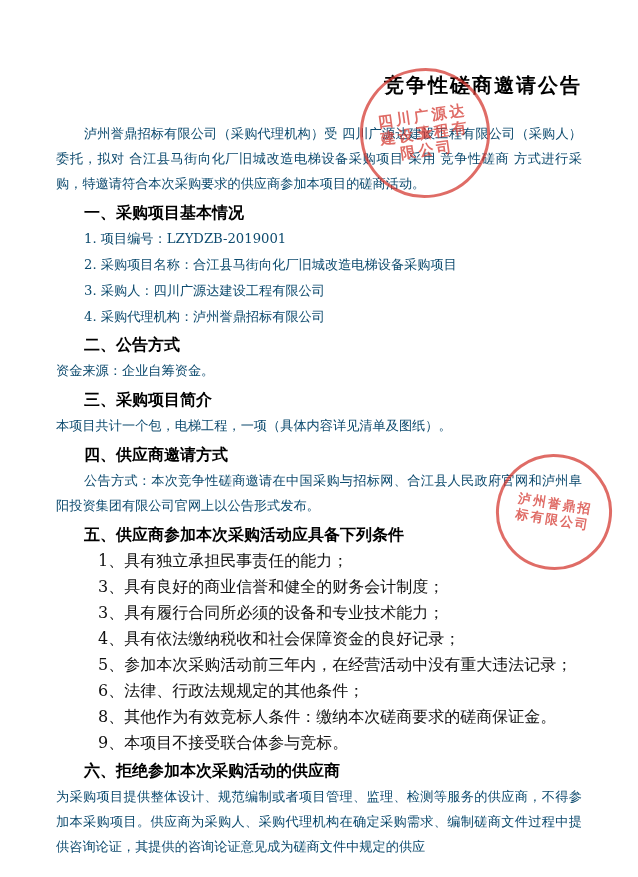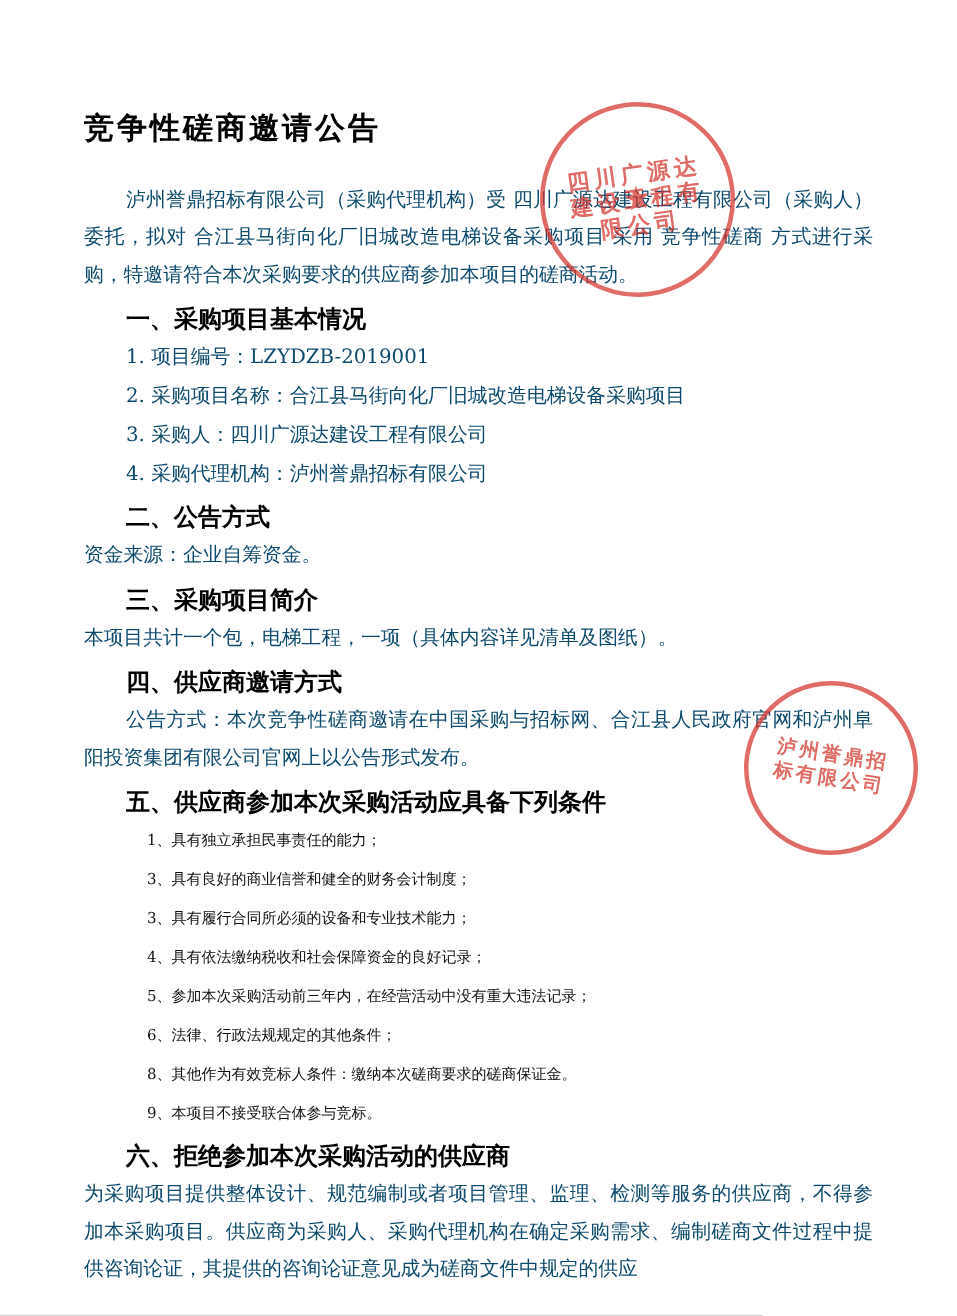--- a/index.html
+++ b/index.html
@@ -16,21 +16,21 @@
     font-family: "DejaVu Sans", "Liberation Sans", sans-serif;
     color: #111111;
   }
   .doc {
     position: absolute;
     left: 56px;
     top: 58px;
     width: 526px;
   }
   .title {
-    text-align: left;
+    text-align: right;
     font-family: "DejaVu Serif", "Liberation Serif", serif;
     font-size: 20px;
     font-weight: bold;
     letter-spacing: 2px;
     margin: 14px 0 22px 0;
     color: #000;
   }
   p.para {
     font-family: "DejaVu Serif", "Liberation Serif", serif;
     font-size: 13.2px;
@@ -53,21 +53,21 @@
   .item {
     font-family: "DejaVu Serif", "Liberation Serif", serif;
     font-size: 13.2px;
     line-height: 26px;
     margin: 0;
     text-indent: 28px;
     color: #0c4a6e;
   }
   .item2 {
     font-family: "DejaVu Serif", "Liberation Serif", serif;
-    font-size: 10px;
+    font-size: 16px;
     line-height: 26px;
     margin: 0;
     text-indent: 42px;
     color: #111;
   }
 
   
   .seal {
     position: absolute;
     pointer-events: none;

